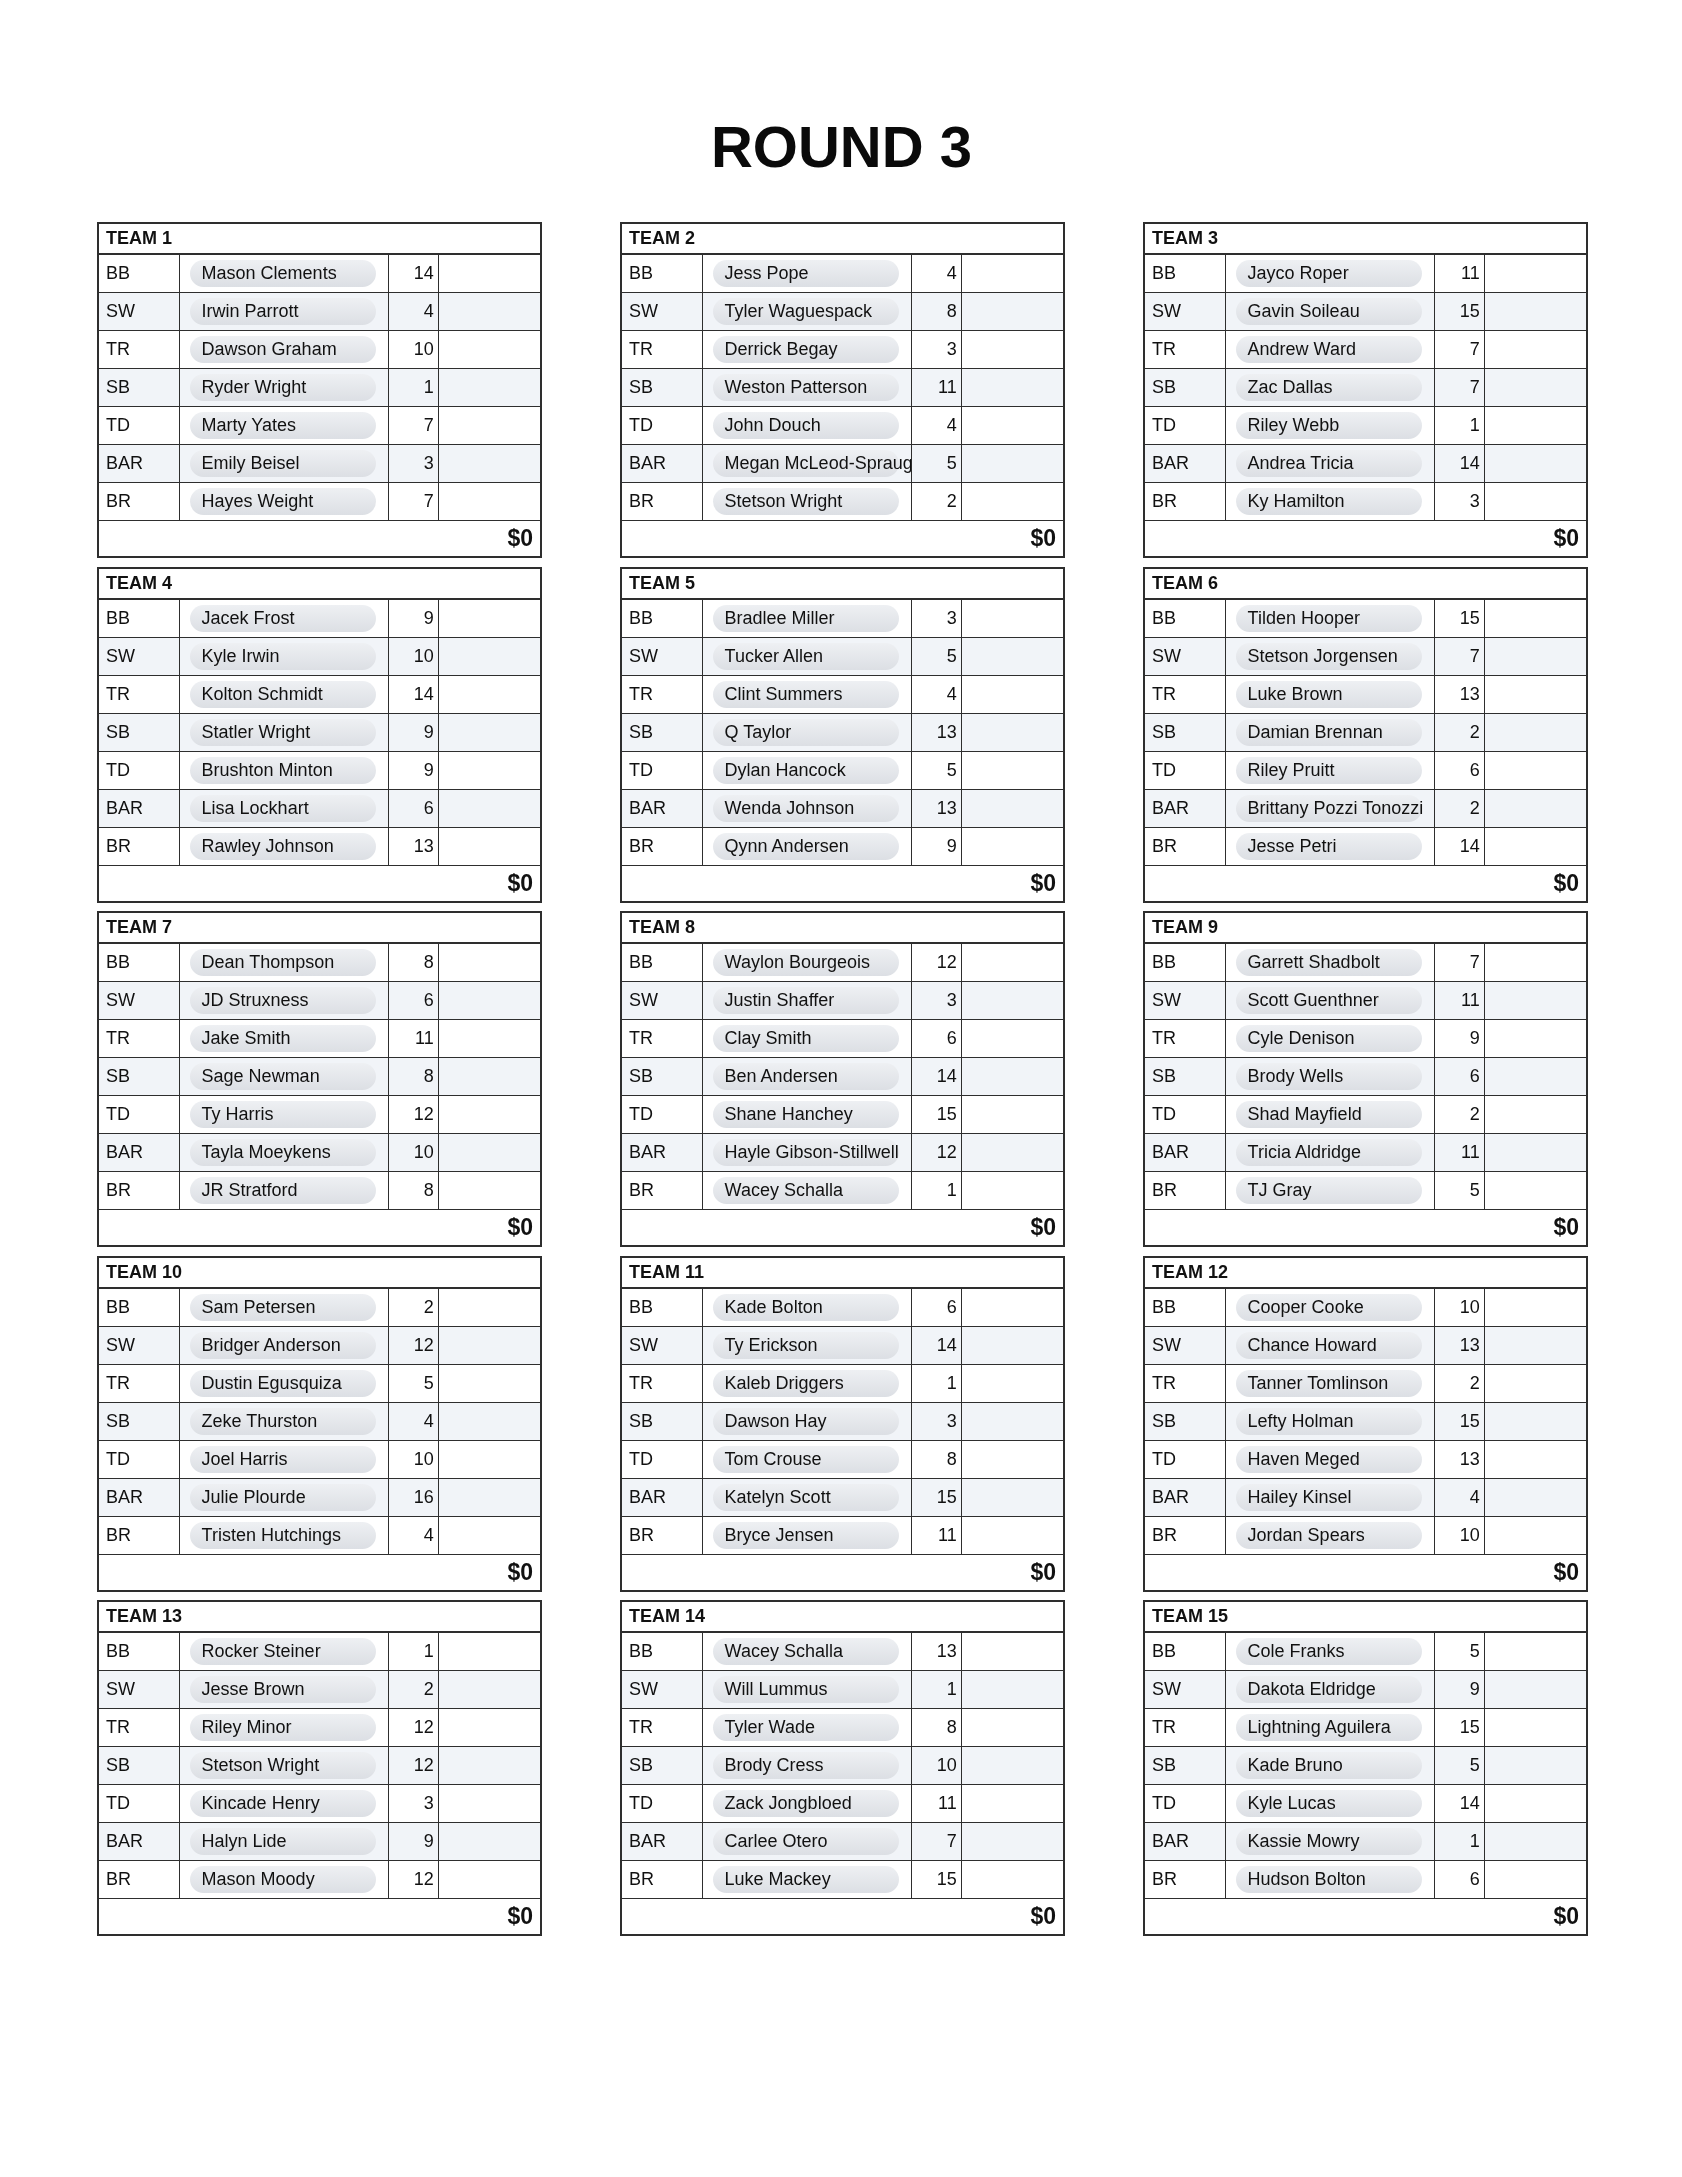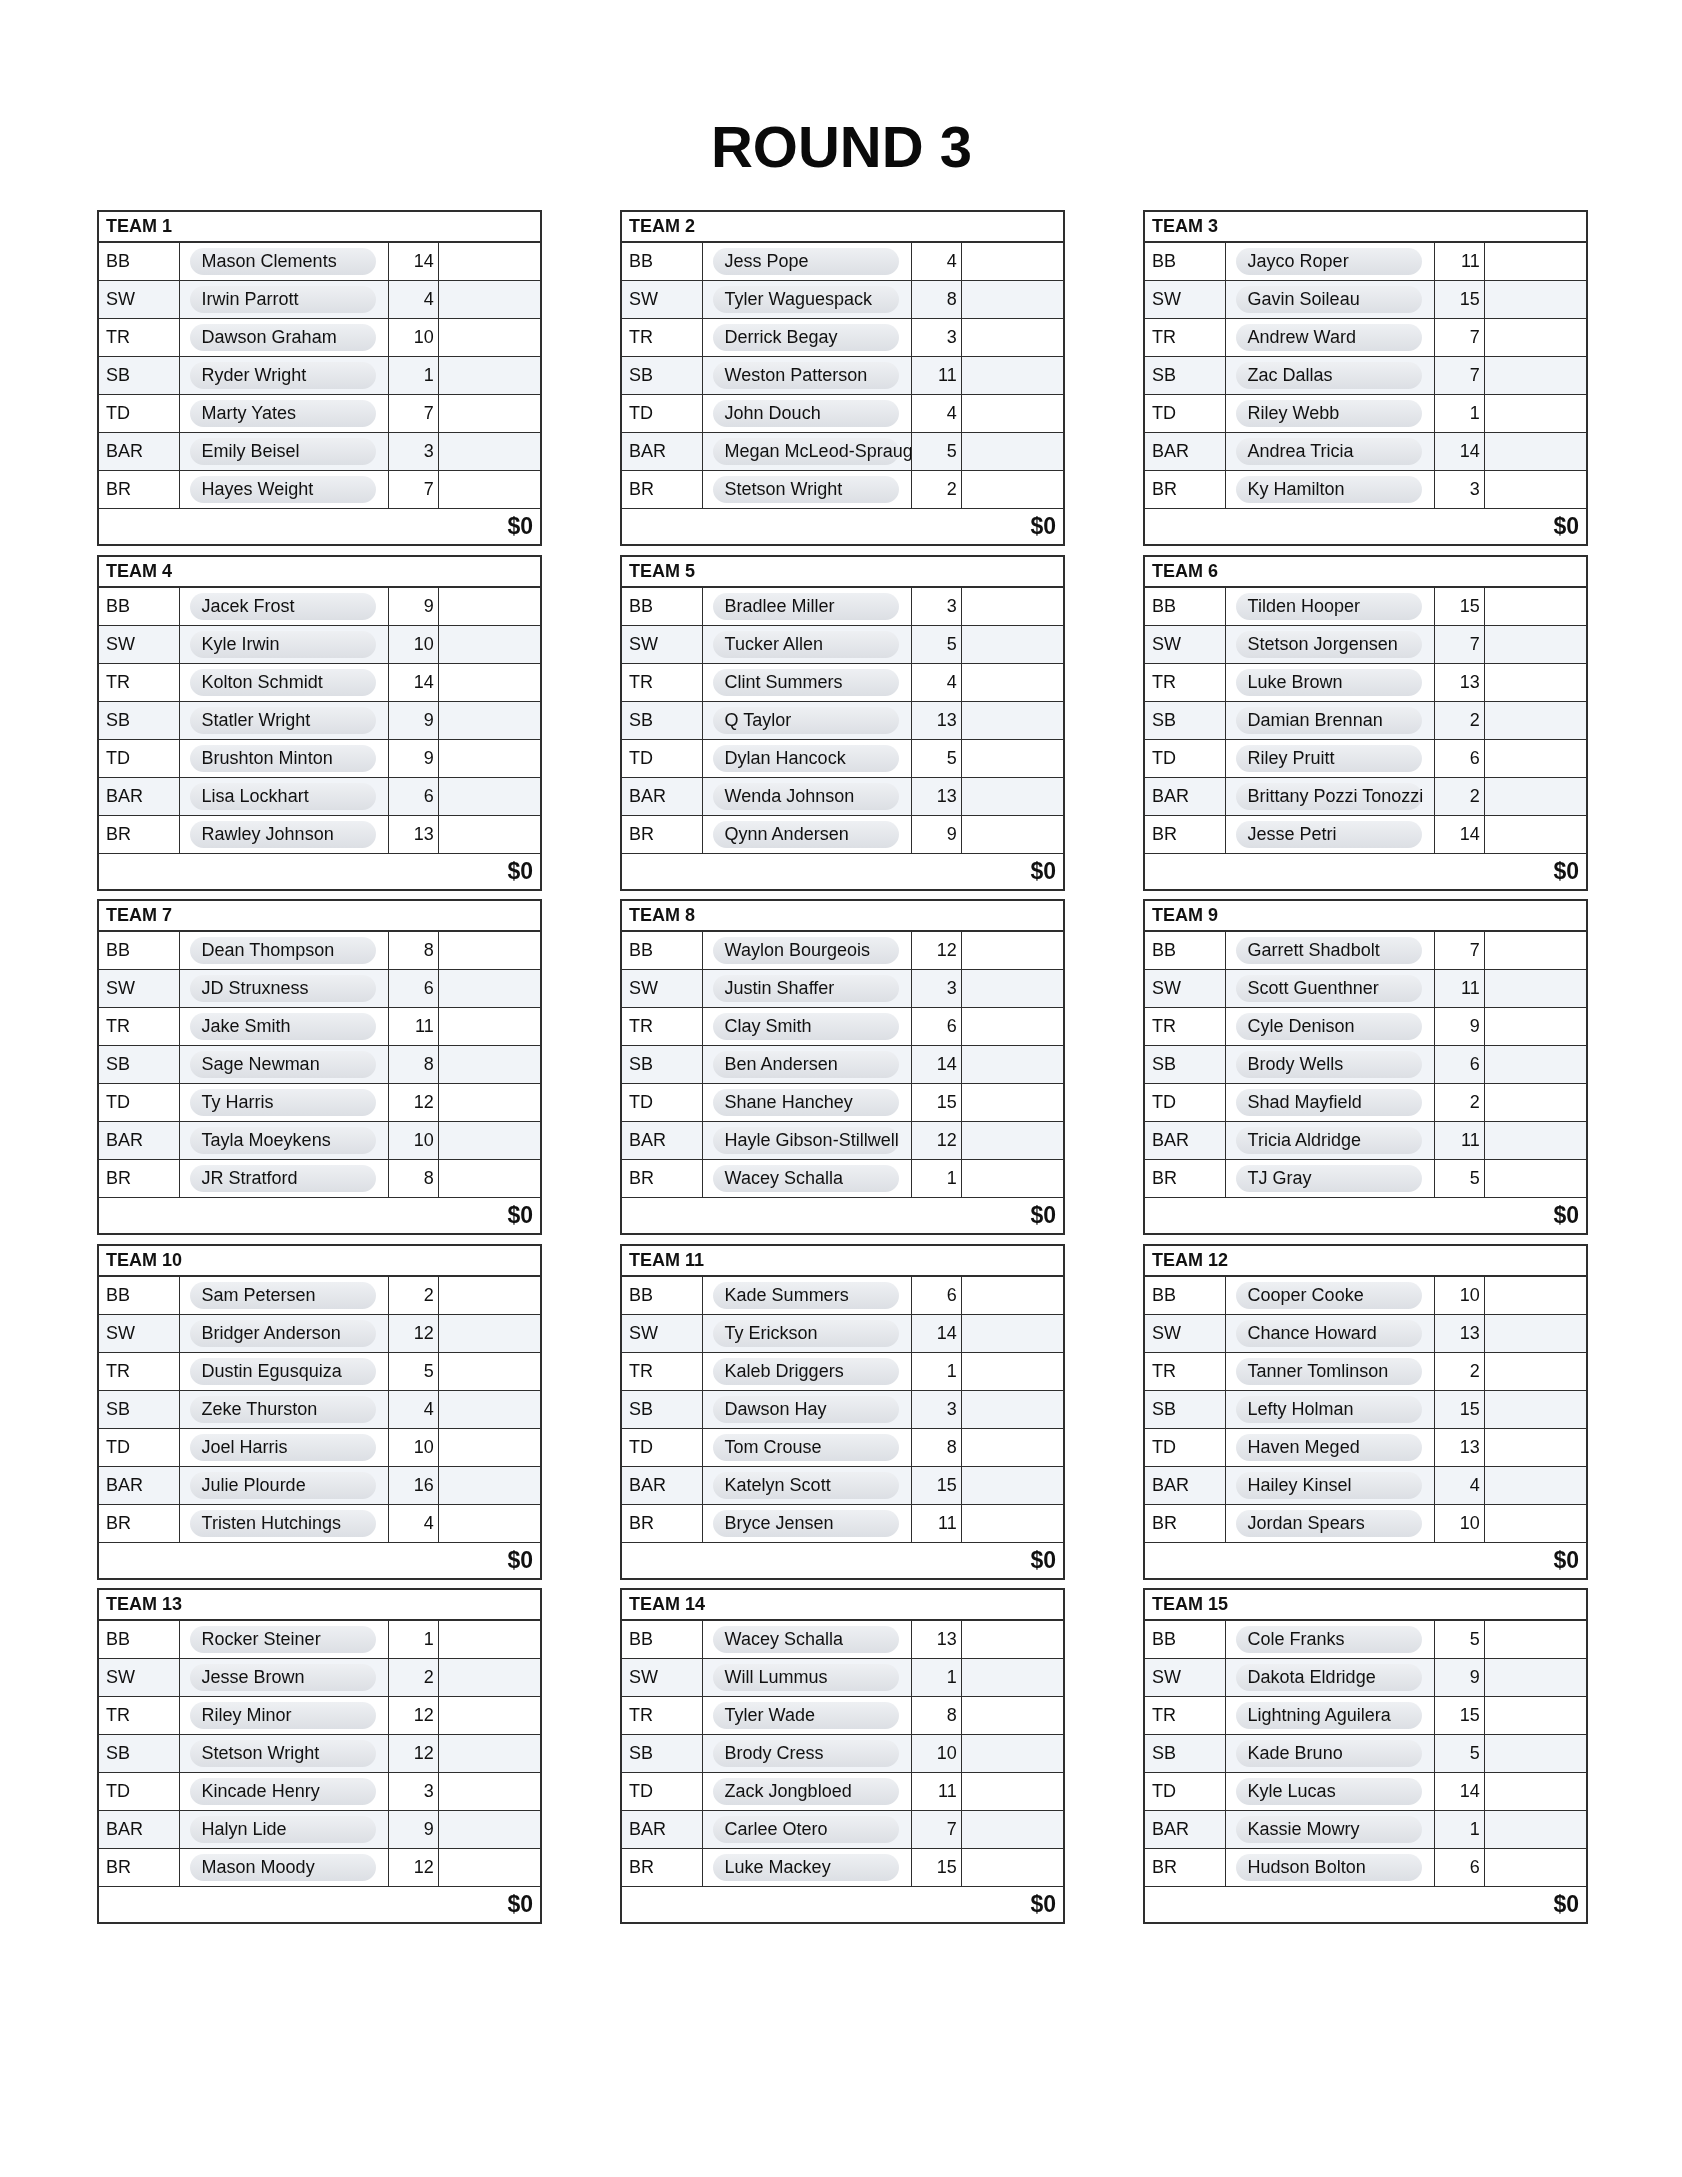--- a/index.html
+++ b/index.html
@@ -19,21 +19,21 @@
     margin: 0;
     padding-top: 118px;
     text-align: center;
     font-size: 58px;
     line-height: 1;
     font-weight: 700;
     letter-spacing: 0px;
     color: #0a0a0a;
   }
   .teams-grid {
-    margin: 34px 0 0 97px;
+    margin: 46px 0 0 97px;
     width: 1492px;
     display: grid;
     grid-template-columns: repeat(3, 445px);
     column-gap: 78px;
     row-gap: 8.6px;
   }
   .card {
     border: 2.6px solid #2e2e2e;
     background: #ffffff;
     box-sizing: border-box;
@@ -818,21 +818,21 @@
       <span>$0</span>
     </footer>
   </section>
 
   <section class="card">
     <header class="card-title">TEAM 11</header>
     <div class="rows">
   <div class="row">
     <div class="cell pos">BB</div>
     <div class="cell name">
-      <span class="pill">Kade Summers</span>
+      <span class="pill">Kade Bolton</span>
     </div>
     <div class="cell num">6</div>
     <div class="cell blank"></div>
   </div>
 
   <div class="row">
     <div class="cell pos">SW</div>
     <div class="cell name">
       <span class="pill">Ty Erickson</span>
     </div>

